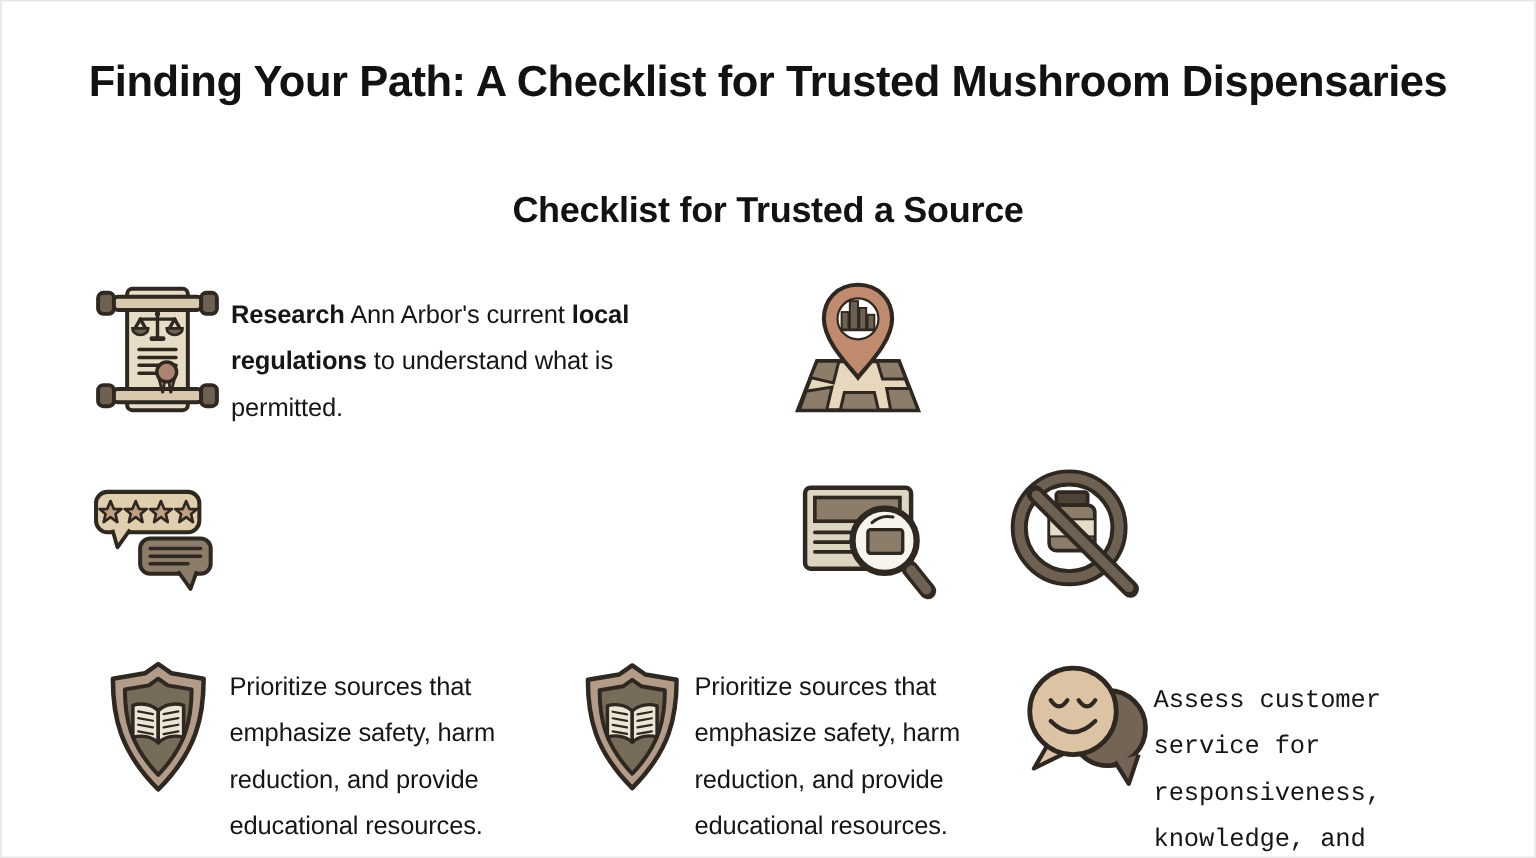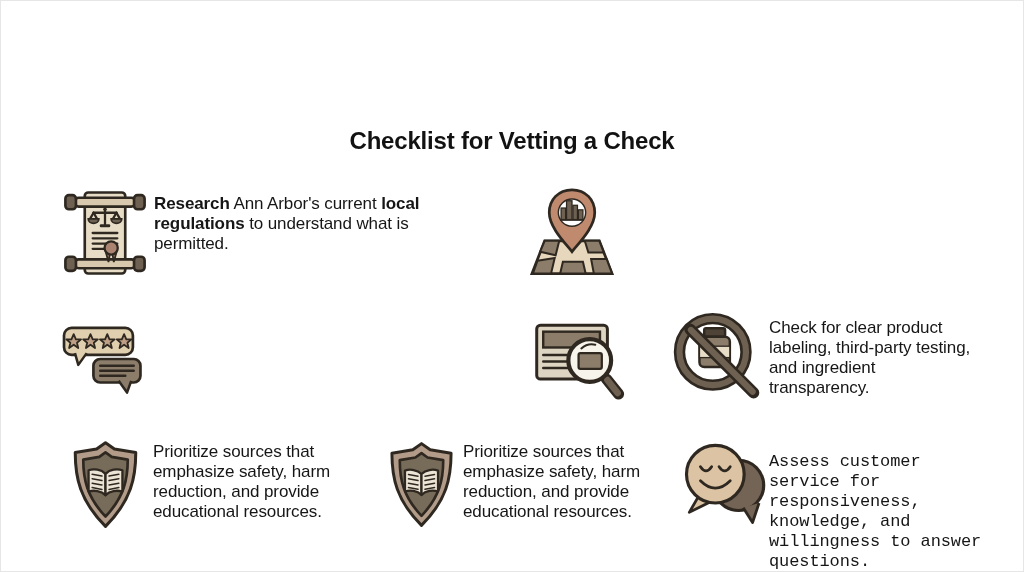--- a/index.html
+++ b/index.html
@@ -12,21 +12,21 @@
     position:absolute;top:38px;left:0;right:0;margin:0;text-align:center;
     font-size:29px;font-weight:700;letter-spacing:-0.3px;
   }
   .subtitle{
     position:absolute;top:126px;left:0;right:0;margin:0;text-align:center;
     font-size:24px;font-weight:700;letter-spacing:-0.2px;
   }
   .icon{position:absolute;}
   .icon svg{width:100%;height:100%;display:block;}
   .txt{
-    position:absolute;margin:0;font-size:17px;line-height:20px;
+    position:absolute;margin:0;font-size:17px;line-height:31px;
     letter-spacing:-0.1px;color:#161616;
   }
   .txt b{font-weight:700;}
   
   #i1{left:58px;top:188px;width:92px;height:88px;}
   #t1{left:153px;top:193px;width:300px;}
   #i2{left:523px;top:187px;width:96px;height:91px;}
   #t2{left:650px;top:193px;width:300px;}
   
   #i3{left:54px;top:316px;width:97px;height:84px;}
@@ -40,21 +40,22 @@
   #i6{left:377px;top:435px;width:87px;height:97px;}
   #t6{left:462px;top:441px;width:200px;}
   #i7{left:675px;top:436px;width:101px;height:93px;}
   #t7{left:768px;top:451px;width:215px;font-family:Liberation Mono, monospace;}
 </style>
 </head>
 <body>
 
 <div class="canvas">
 
-  <h2 class="subtitle">Checklist for Vetting a Check</h2>
+  <h1 class="title">Finding Your Path: A Checklist for Trusted Mushroom Dispensaries</h1>
+  <h2 class="subtitle">Checklist for Trusted a Source</h2>
 
   <div class="icon" id="i1">
     <svg viewBox="0 0 100 100">
       <rect x="27" y="4" width="46" height="92" rx="4" fill="#e7dcc6" stroke="#2e2820" stroke-width="3"></rect>
       <rect x="16" y="10" width="68" height="10" rx="4" fill="#d8c9ae" stroke="#2e2820" stroke-width="3"></rect>
       <rect x="5" y="7" width="12" height="16" rx="4" fill="#6e6152" stroke="#2e2820" stroke-width="3"></rect>
       <rect x="83" y="7" width="12" height="16" rx="4" fill="#6e6152" stroke="#2e2820" stroke-width="3"></rect>
       <rect x="16" y="80" width="68" height="10" rx="4" fill="#d8c9ae" stroke="#2e2820" stroke-width="3"></rect>
       <rect x="5" y="77" width="12" height="16" rx="4" fill="#6e6152" stroke="#2e2820" stroke-width="3"></rect>
       <rect x="83" y="77" width="12" height="16" rx="4" fill="#6e6152" stroke="#2e2820" stroke-width="3"></rect>
@@ -150,21 +151,20 @@
     <svg viewBox="0 0 100 100">
       <rect x="36" y="17" width="22" height="9" rx="2" fill="#4e4336" stroke="#2e2820" stroke-width="2.6"></rect>
       <rect x="31" y="26" width="32" height="32" rx="5" fill="#8b7d6a" stroke="#2e2820" stroke-width="2.6"></rect>
       <rect x="31" y="36" width="32" height="12" fill="#e7dcc6" stroke="#2e2820" stroke-width="1.4"></rect>
       <circle cx="45" cy="42" r="35" fill="none" stroke="#2e2820" stroke-width="12"></circle>
       <circle cx="45" cy="42" r="35" fill="none" stroke="#6e6152" stroke-width="6.5"></circle>
       <line x1="21" y1="18" x2="88" y2="85" stroke="#2e2820" stroke-width="12" stroke-linecap="round"></line>
       <line x1="22" y1="19" x2="87" y2="84" stroke="#6e6152" stroke-width="6.5" stroke-linecap="round"></line>
     </svg>
   </div>
-  <p class="txt" id="t4"><span>Check for clear product labeling, third-party testing, and ingredient transparency.</span></p>
 
   <div class="icon" id="i5">
     <svg viewBox="0 0 100 100">
       <path d="M50 3 L60 10 L84 14 C84 42 79 68 50 97 C21 68 16 42 16 14 L40 10 Z" fill="#b29c89" stroke="#2e2820" stroke-width="3.4" stroke-linejoin="round"></path>
       <path d="M50 14 L57 19 L75 22 C75 44 71 64 50 86 C29 64 25 44 25 22 L43 19 Z" fill="#776b59" stroke="#2e2820" stroke-width="3" stroke-linejoin="round"></path>
       <path d="M50 38 C45 33 37 32 31 34 L31 58 C37 56 45 57 50 62 Z" fill="#ece4d4" stroke="#2e2820" stroke-width="2.6" stroke-linejoin="round"></path>
       <path d="M50 38 C55 33 63 32 69 34 L69 58 C63 56 55 57 50 62 Z" fill="#ece4d4" stroke="#2e2820" stroke-width="2.6" stroke-linejoin="round"></path>
       <g stroke="#2e2820" stroke-width="1.7" stroke-linecap="round" fill="none">
         <line x1="35" y1="38.5" x2="46" y2="40.5"></line>
           <line x1="35" y1="43.5" x2="46" y2="45.5"></line>

